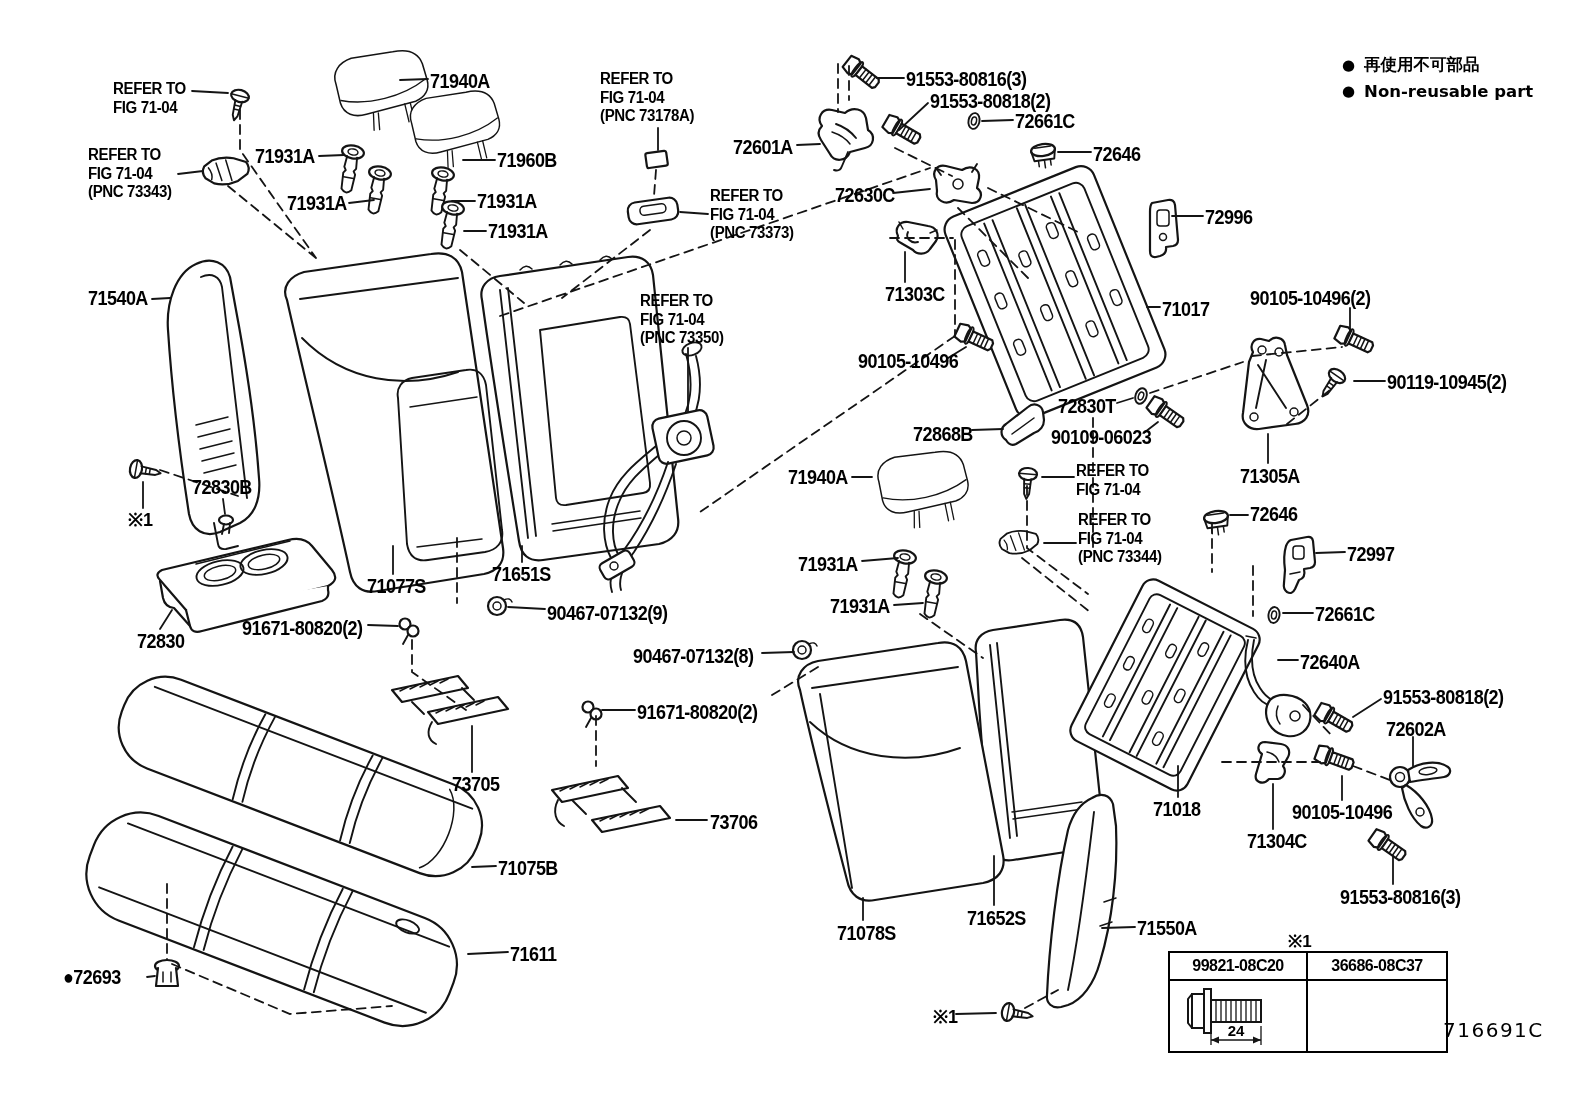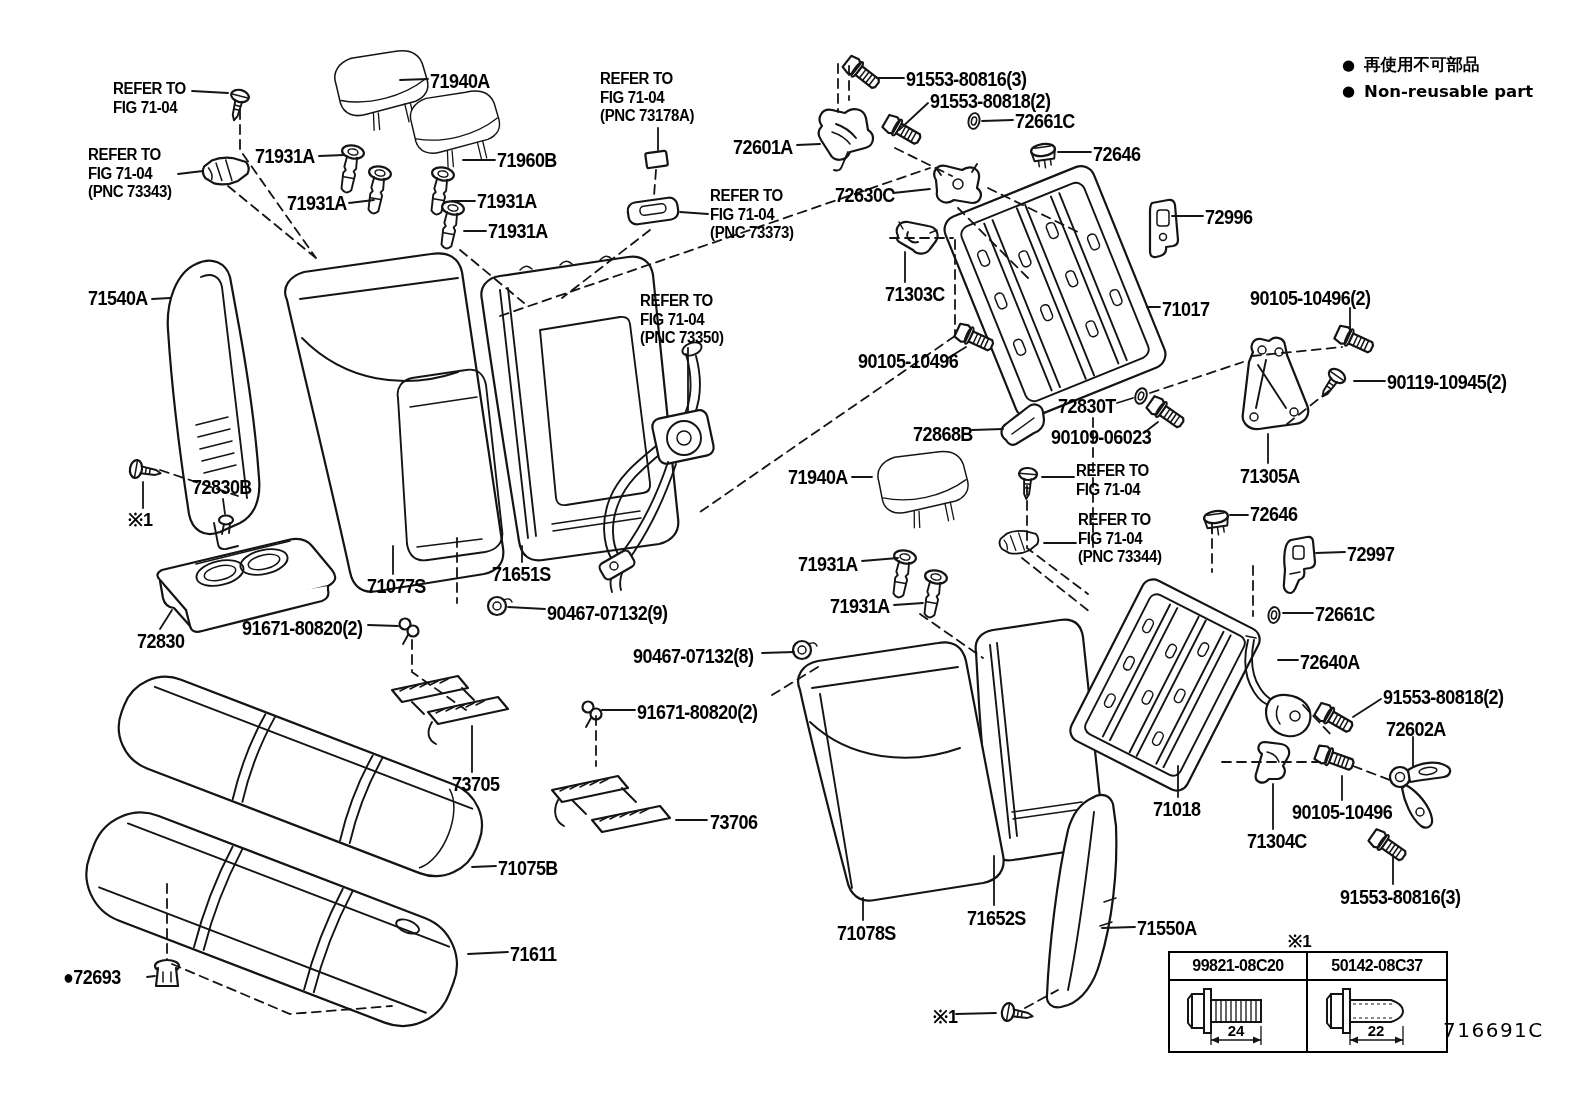--- a/index.html
+++ b/index.html
@@ -505,48 +505,33 @@
   </div>
   <div class="legend-row">
     <span class="bullet">●</span>
     <span>Non-reusable part</span>
   </div>
 </div>
 
 <div class="bolt-table">
   <div class="bt-note">※1</div>
   <div class="bt-head first">99821-08C20</div>
-  <div class="bt-head">50142-08C37</div>
+  <div class="bt-head">36686-08C37</div>
   <div class="bt-cell first">
     <svg width="128" height="64" viewBox="0 0 128 64">
       <g fill="#fff" stroke="#141414" stroke-width="2">
         <path d="M18 10 L30 10 L30 44 L18 44 Z"></path>
         <path d="M18 10 L14 15 L14 39 L18 44" fill="none"></path>
         <rect x="30" y="5" width="7" height="44"></rect>
         <rect x="37" y="16" width="50" height="22"></rect>
       </g>
       <path stroke="#141414" stroke-width="1.3" d="M42 16 L42 38 M47 16 L47 38 M52 16 L52 38 M57 16 L57 38 M62 16 L62 38 M67 16 L67 38 M72 16 L72 38 M77 16 L77 38 M82 16 L82 38"></path>
       <path stroke="#141414" stroke-width="1.3" fill="none" d="M37 42 L37 61 M87 42 L87 61"></path>
       <path stroke="#141414" stroke-width="1.5" fill="none" d="M37 56 L87 56"></path>
       <path fill="#141414" d="M37 56 l8 -3.5 l0 7 Z M87 56 l-8 -3.5 l0 7 Z"></path>
       <text class="dimtxt" x="62" y="52" text-anchor="middle">24</text>
     </svg>
   </div>
-  <div class="bt-cell">
-    <svg width="128" height="64" viewBox="0 0 128 64">
-      <g fill="#fff" stroke="#141414" stroke-width="2">
-        <path d="M18 10 L30 10 L30 44 L18 44 Z"></path>
-        <path d="M18 10 L14 15 L14 39 L18 44" fill="none"></path>
-        <rect x="30" y="5" width="7" height="44"></rect>
-        <path d="M37 16 L78 16 Q90 20 90 27 Q90 34 78 38 L37 38 Z"></path>
-      </g>
-      <path stroke="#141414" stroke-width="1.2" stroke-dasharray="3 3" fill="none" d="M40 20 L80 20 M40 34 L80 34"></path>
-      <path stroke="#141414" stroke-width="1.3" fill="none" d="M37 42 L37 61 M90 42 L90 61"></path>
-      <path stroke="#141414" stroke-width="1.5" fill="none" d="M37 56 L90 56"></path>
-      <path fill="#141414" d="M37 56 l8 -3.5 l0 7 Z M90 56 l-8 -3.5 l0 7 Z"></path>
-      <text class="dimtxt" x="63" y="52" text-anchor="middle">22</text>
-    </svg>
-  </div>
 </div>
 
 <div class="fig-code">716691C</div>
 
 </div>
 
 </body></html>

